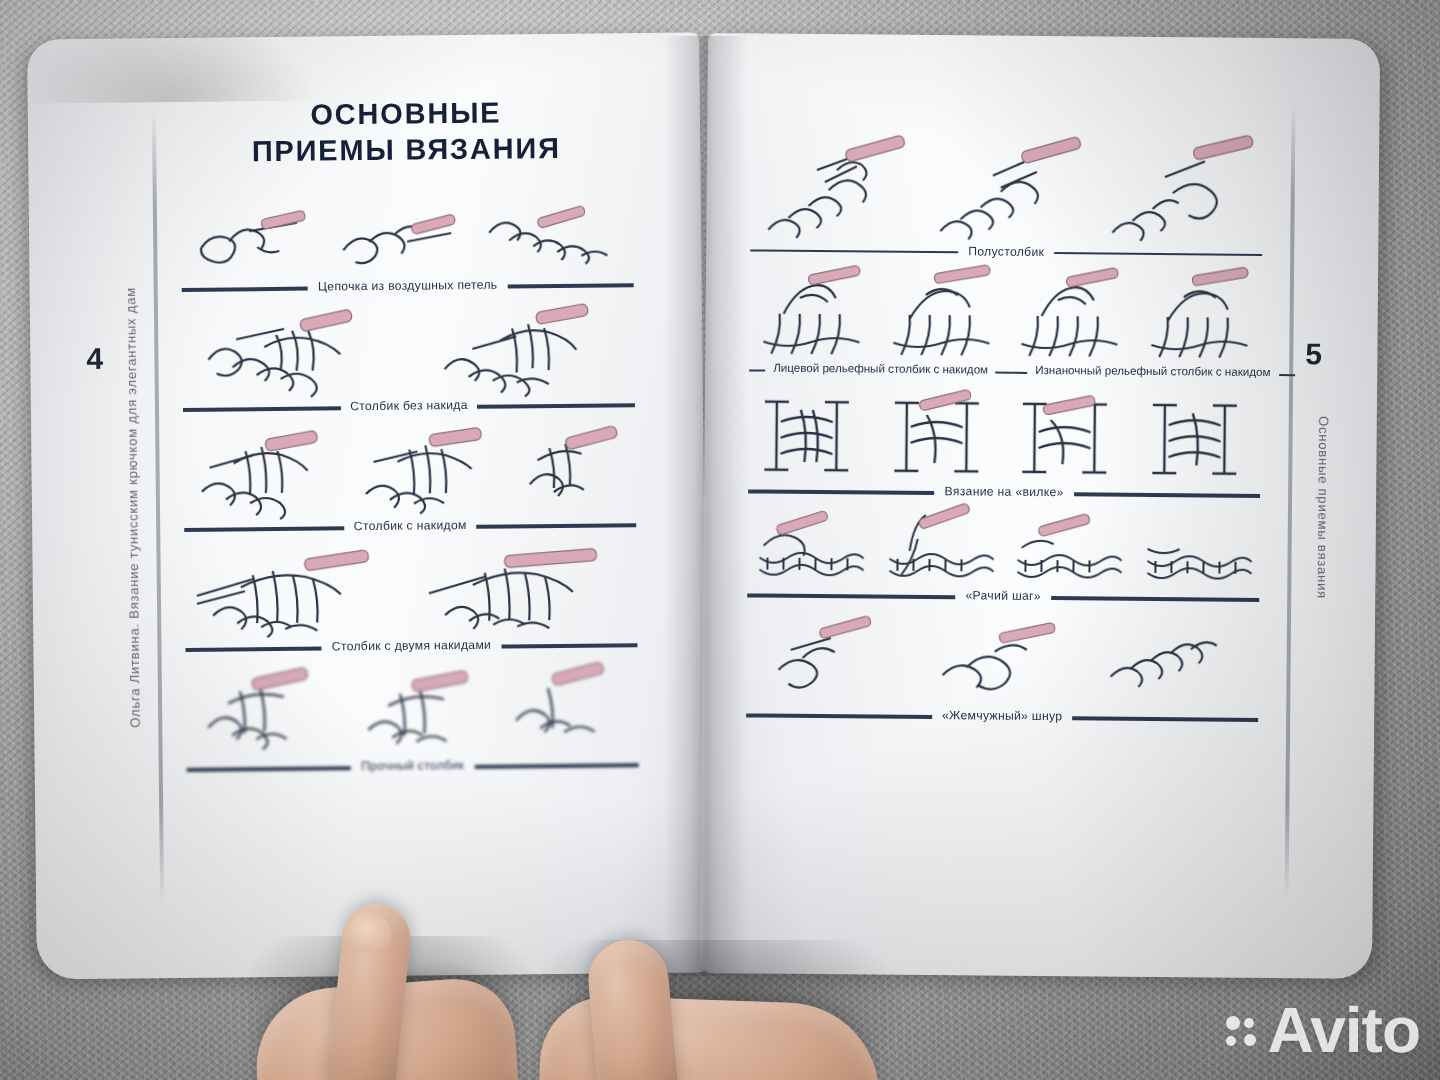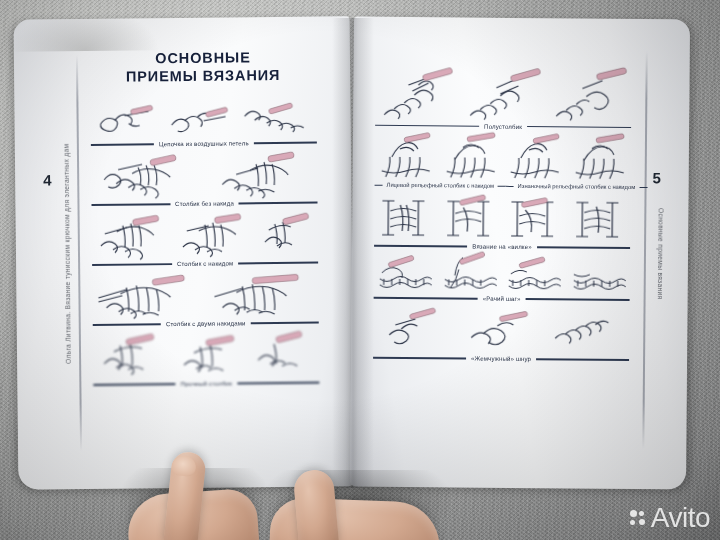--- a/index.html
+++ b/index.html
@@ -266,22 +266,22 @@
     position: absolute;
     border-radius: 50%;
     background: rgba(255,255,255,.92);
     display: block;
   }
   #watermark .wm-logo i:nth-child(1) { width: 7px; height: 7px; left: 0;   top: 0; }
   #watermark .wm-logo i:nth-child(2) { width: 5px; height: 5px; left: 9px; top: 1px; }
   #watermark .wm-logo i:nth-child(3) { width: 5px; height: 5px; left: 0;   top: 10px; }
   #watermark .wm-logo i:nth-child(4) { width: 6px; height: 6px; left: 9px; top: 9px; }
   #watermark .wm-text {
-    font-size: 28px;
-    font-weight: normal;
+    font-size: 32px;
+    font-weight: bold;
     color: rgba(255,255,255,.92);
     letter-spacing: -0.5px;
     text-shadow: 0 1px 2px rgba(0,0,0,.18);
   }
 
   
   .soft { filter: blur(.35px); }
   .softer { filter: blur(.8px); }
 </style>
 </head>

